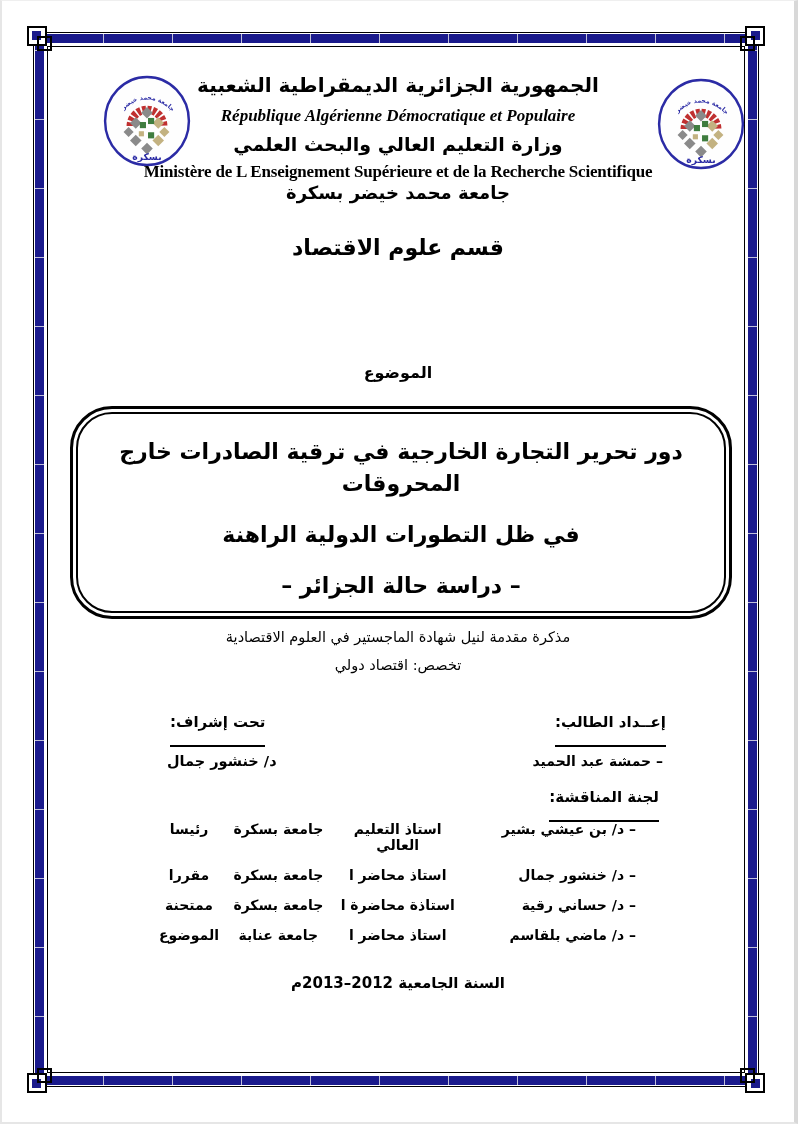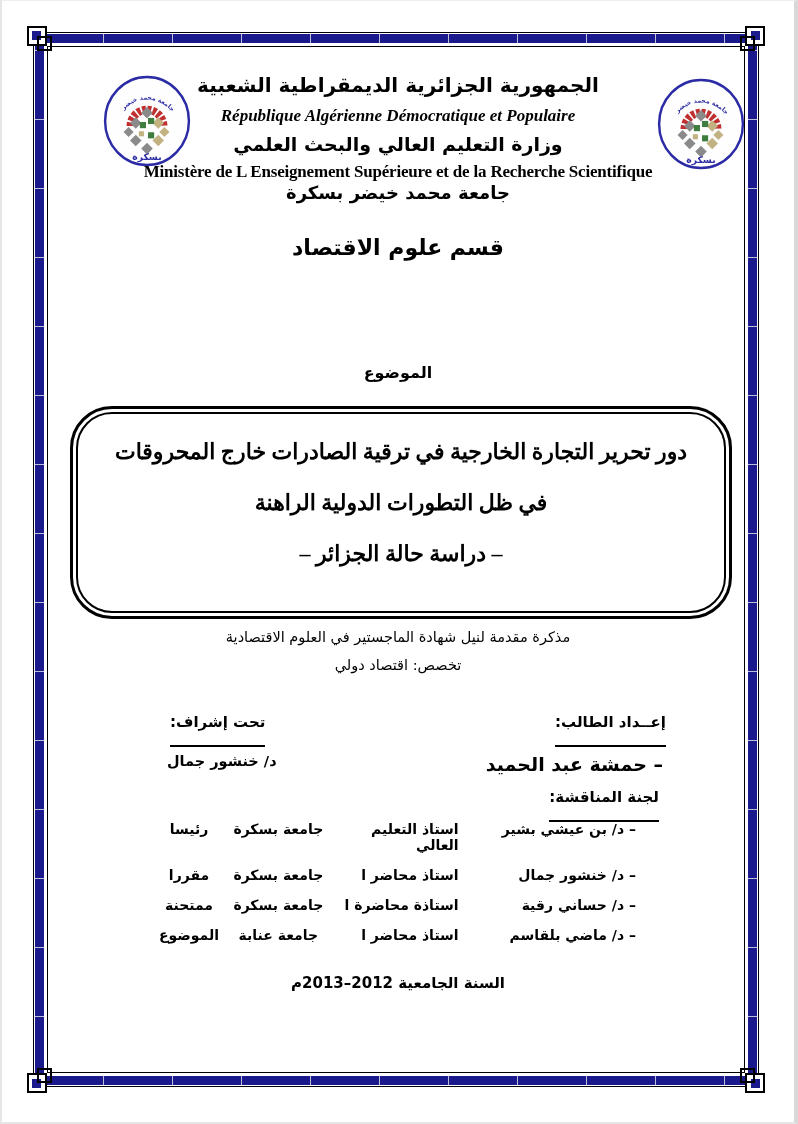--- a/index.html
+++ b/index.html
@@ -40,40 +40,40 @@
   .university{font-size:18px;font-weight:bold;direction:rtl;}
   .faculty{font-size:18px;font-weight:bold;direction:rtl;margin-top:17px;}
   .department{font-size:22px;font-weight:bold;direction:rtl;margin-top:32px;}
   
   .subject-label{position:absolute;left:0;right:0;top:362px;text-align:center;
     font-size:16px;font-weight:bold;direction:rtl;}
   .title-box{position:absolute;left:68px;top:405px;width:662px;height:213px;
     border:3px solid #000;border-radius:42px;box-sizing:border-box;padding:3px;}
   .title-box-inner{width:100%;height:100%;border:2px solid #000;border-radius:36px;
     box-sizing:border-box;display:flex;flex-direction:column;align-items:center;
-    padding-top:22px;row-gap:19px;font-family:Liberation Serif, serif;}
+    padding-top:22px;row-gap:19px;}
   .title-line{font-size:22px;font-weight:bold;direction:rtl;line-height:1.45;text-align:center;}
   
   .thesis-note{position:absolute;left:0;right:0;top:628px;text-align:center;
     font-size:14.5px;direction:rtl;}
   .thesis-spec{position:absolute;left:0;right:0;top:656px;text-align:center;
     font-size:14.5px;direction:rtl;}
   
   .lbl{font-weight:bold;font-size:15px;direction:rtl;display:inline-block;
     border-bottom:2px solid #000;padding-bottom:14px;}
   .student-label{position:absolute;right:128px;top:712px;}
   .supervisor-label{position:absolute;left:168px;top:712px;}
-  .student-name{position:absolute;right:131px;top:752px;font-size:19px;font-weight:bold;direction:rtl;}
+  .student-name{position:absolute;right:131px;top:752px;font-size:14px;font-weight:bold;direction:rtl;}
   .supervisor-name{position:absolute;left:165px;top:752px;font-size:14.5px;font-weight:bold;direction:rtl;}
   .committee-label{position:absolute;right:135px;top:787px;}
   .committee{position:absolute;right:158px;top:820px;width:478px;}
   .c-row{display:flex;direction:rtl;justify-content:space-between;align-items:baseline;
     margin-bottom:14px;font-size:14px;font-weight:bold;}
   .c-name{flex:0 0 168px;text-align:right;}
-  .c-rank{flex:0 0 122px;text-align:right;}
+  .c-rank{flex:0 0 122px;text-align:center;}
   .c-univ{flex:0 0 98px;text-align:center;}
   .c-role{flex:0 0 62px;text-align:center;}
   
   .year{position:absolute;left:0;right:0;top:973px;text-align:center;
     font-size:15px;font-weight:bold;direction:rtl;}
 </style>
 </head>
 <body>
 
 <div class="frame-outerline"></div>

